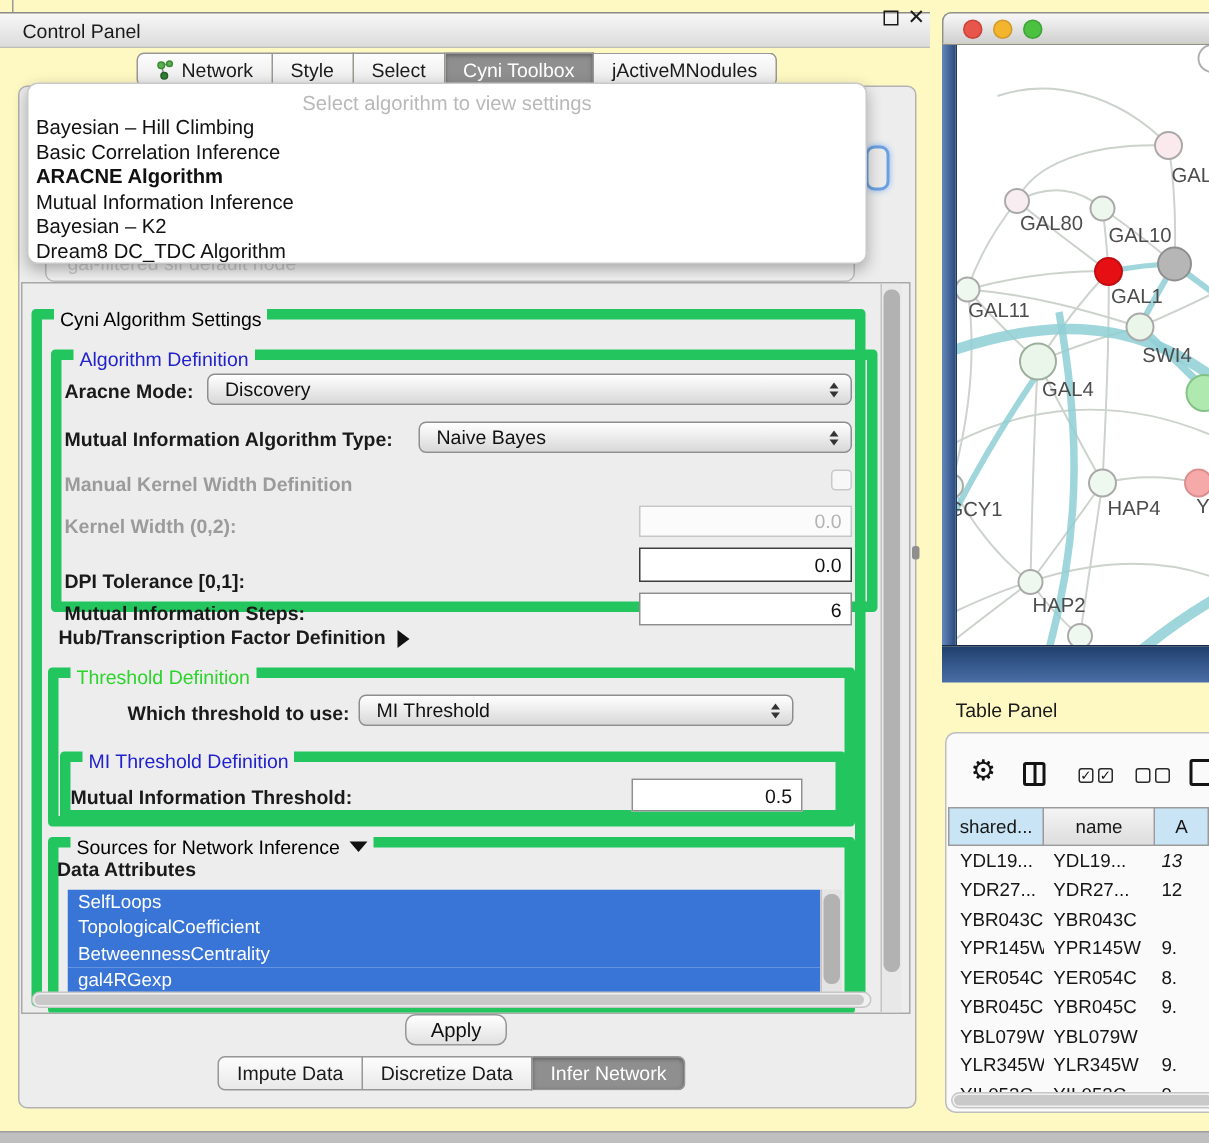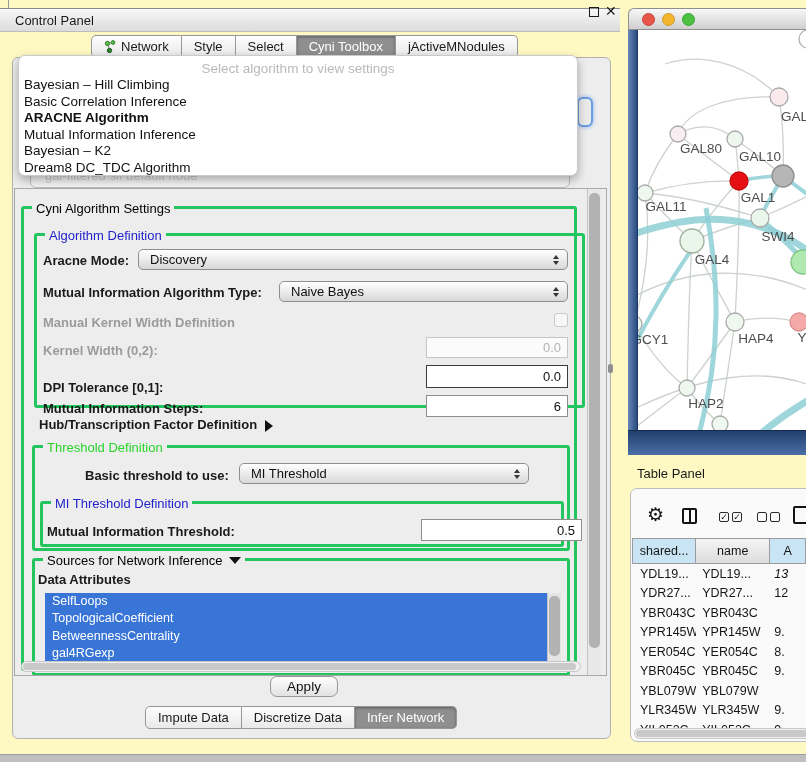--- a/index.html
+++ b/index.html
@@ -8,39 +8,39 @@
   .screen{position:relative;width:806px;height:762px;background:#fef9c3;overflow:hidden}
   .abs{position:absolute}
   
   .cp-titlebar{left:0;top:8px;width:620px;height:24px;background:linear-gradient(#f7f7f7,#dcdcdc);
     border-top:1px solid #8a8a8a;border-bottom:1px solid #bdbdbd;display:flex;align-items:center}
   .cp-title{font-size:13px;color:#1a1a1a;margin-left:15px}
   .float-btn{position:absolute;left:589px;top:7px;width:10px;height:10px;border:1.5px solid #1a1a1a}
   .close-btn{position:absolute;left:605px;top:3px;font-size:14px;font-weight:bold;color:#1a1a1a}
   .cp-body{left:12px;top:57px;width:599px;height:682px;background:#ededed;border:1px solid #b2b2b2;border-radius:6px}
   
-  .segbar{display:flex;align-items:flex-start}
+  .segbar{display:flex;align-items:flex-end}
   .seg{border:1px solid #979797;border-left:none;padding:3px 12px;font-size:13px;color:#1a1a1a;
     background:linear-gradient(#fdfdfd,#e9e9e9);display:flex;align-items:center;gap:5px;white-space:nowrap}
   .seg:first-child{border-left:1px solid #979797;border-radius:5px 0 0 5px}
   .seg:last-child{border-radius:0 5px 5px 0}
   .seg.sel{background:#8f8f8f;color:#fff;box-shadow:inset 0 1px 3px rgba(0,0,0,.35)}
   
   .algo-drop{left:18px;top:55px;width:560px;height:121px;background:#fff;border:1px solid #c9c9c9;
     border-radius:7px;box-shadow:0 4px 10px rgba(0,0,0,.3);z-index:6;overflow:hidden}
   .algo-ph{text-align:center;color:#b9b9b9;font-size:13.5px;padding-top:5px;height:21px}
   .algo-item{font-size:13.5px;color:#111;line-height:16.5px;padding-left:5px;white-space:nowrap}
   .algo-item.b{font-weight:bold}
   .ghost-combo{left:30px;top:163px;width:540px;height:25px;border:1px solid #bdbdbd;border-radius:6px;
     background:#f3f3f3;z-index:1;font-size:13px;color:#ccc;line-height:23px;padding-left:14px;overflow:hidden}
   .blue-frag{left:577px;top:97px;width:16px;height:30px;border:2px solid #6a9fe0;border-radius:6px;
     background:#eaeaea;box-shadow:0 0 4px #85b4ec;z-index:2}
   
   .scrollpane{left:14px;top:188px;width:593px;height:488px;border:1px solid #a9a9a9;background:#ededed;overflow:hidden}
-  .fs{position:absolute;border:3px solid #22c55e;border-radius:3px}
+  .fs{position:absolute;border:7px solid #22c55e;border-radius:3px}
   .legend{position:absolute;top:-8px;left:8px;background:#ededed;padding:0 4px;font-size:13px;white-space:nowrap}
   .t-blue{color:#2222cc}.t-green{color:#2bd42b}
   .lbl{position:absolute;font-size:13px;font-weight:bold;color:#1a1a1a;white-space:nowrap}
   .dis{color:#9b9b9b}
   .combo{position:absolute;height:21px;border:1px solid #8e8e8e;border-radius:5px;
     background:linear-gradient(#ffffff,#d8d8d8);font-size:13px;color:#111;display:flex;align-items:center;
     padding:0 15px 0 11px;white-space:nowrap}
   .updn{position:absolute;right:8px;top:50%;transform:translateY(-50%);display:flex;flex-direction:column;gap:2px}
   .tri-u{width:0;height:0;border-left:3.5px solid transparent;border-right:3.5px solid transparent;border-bottom:4px solid #333}
   .tri-d{width:0;height:0;border-left:3.5px solid transparent;border-right:3.5px solid transparent;border-top:4px solid #333}
@@ -184,33 +184,33 @@
     <div class="lbl" style="left:28px;top:212px">Mutual Information Steps:</div>
     <div class="field" style="left:411px;top:206px;width:142px;height:22px">6</div>
 
     <div class="lbl" style="left:24px;top:222px;top:228px;font-weight:bold">
       <span>Hub/Transcription Factor Definition</span><span class="arrow-right"></span>
     </div>
 
     <div class="fs" style="left:17px;top:256px;width:538px;height:106px">
       <span class="legend t-green">Threshold Definition</span>
     </div>
-    <div class="lbl" style="left:70px;top:279px">Basic threshold to use:</div>
+    <div class="lbl" style="left:70px;top:279px">Which threshold to use:</div>
     <div class="combo" style="left:224px;top:274px;width:290px">
       <span>MI Threshold</span>
       <span class="updn">
           <span class="tri-u"></span>
           <span class="tri-d"></span>
         </span>
     </div>
     <div class="fs" style="left:25px;top:312px;width:524px;height:46px;border-radius:3px">
       <span class="legend t-blue">MI Threshold Definition</span>
     </div>
     <div class="lbl" style="left:32px;top:335px">Mutual Information Threshold:</div>
-    <div class="field" style="left:406px;top:330px;width:161px;height:22px">0.5</div>
+    <div class="field" style="left:406px;top:330px;width:114px;height:22px">0.5</div>
 
     <div class="fs" style="left:17px;top:369px;width:538px;height:118px">
       <span class="legend"><span>Sources for Network Inference</span><span class="arrow-down"></span></span>
     </div>
     <div class="lbl" style="left:23px;top:383px">Data Attributes</div>
     <div class="attr-list" id="attr-list" style="left:30px;top:404px;width:502px;height:72px">
         <div class="attr-item">SelfLoops</div>
         <div class="attr-item">TopologicalCoefficient</div>
         <div class="attr-item">BetweennessCentrality</div>
         <div class="attr-item">gal4RGexp</div>

